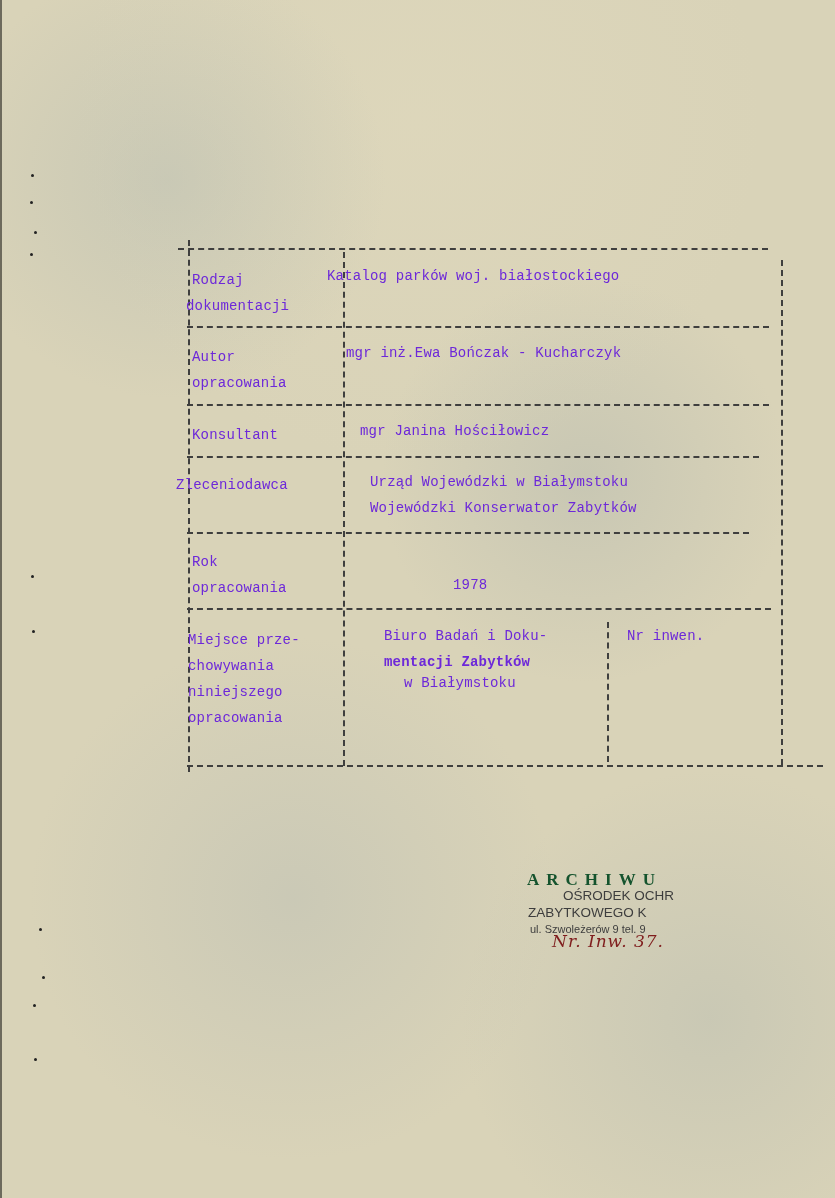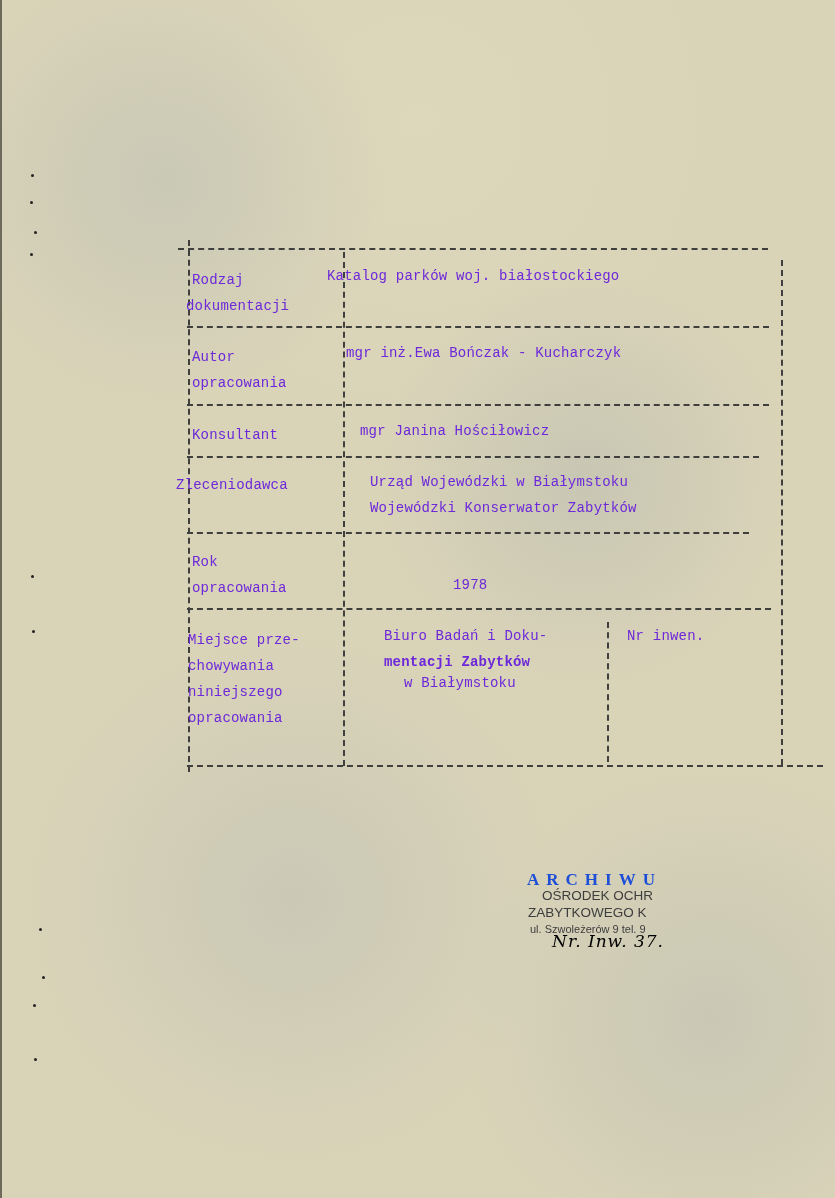--- a/index.html
+++ b/index.html
@@ -14,25 +14,25 @@
       radial-gradient(circle at 50% 10%, rgba(225,218,190,0.5) 0, rgba(225,218,190,0) 30%);
     font-family: "Liberation Mono", "DejaVu Sans Mono", monospace;
     color:#4a4a48;
   }
   .edge { position:absolute; left:0; top:0; width:2px; height:1198px; background:#6d6a5c; }
   .dot { position:absolute; width:3px; height:3px; background:#222; border-radius:50%; }
   .hline { position:absolute; height:0; border-top:2px dashed #3f3f3e; }
   .vline { position:absolute; width:0; border-left:2px dashed #3f3f3e; }
   .txt { position:absolute; font-size:14px; line-height:26px; white-space:nowrap; letter-spacing:0.2px; color:#6d28d9; }
   .stamp { position:absolute; font-family:"Liberation Sans", sans-serif; color:#3d3d3d; white-space:nowrap; }
-  .stamp-title { left:527px; top:870px; font-family:"Liberation Serif", serif; font-size:17px; letter-spacing:7px; font-weight:bold; color:#1d4ed8; }
-  .stamp-l1 { left:542px; top:888px; font-size:13.5px; }
+  .stamp-title { left:527px; top:870px; font-family:"Liberation Serif", serif; font-size:17px; letter-spacing:7px; font-weight:bold; color:#14532d; }
+  .stamp-l1 { left:563px; top:888px; font-size:13.5px; }
   .stamp-l2 { left:528px; top:905px; font-size:13.5px; }
   .stamp-l3 { left:530px; top:923px; font-size:11px; }
-  .handwrite { position:absolute; left:552px; top:931px; font-family:"DejaVu Serif", serif; font-style:italic; font-size:17px; color:#000000; letter-spacing:1px; }
+  .handwrite { position:absolute; left:552px; top:931px; font-family:"DejaVu Serif", serif; font-style:italic; font-size:17px; color:#7f1d1d; letter-spacing:1px; }
 </style>
 </head>
 <body>
 
 <div class="edge"></div>
 
 <div class="dot" style="left:31px;top:174px;"></div>
 <div class="dot" style="left:30px;top:201px;"></div>
 <div class="dot" style="left:34px;top:231px;"></div>
 <div class="dot" style="left:30px;top:253px;"></div>

